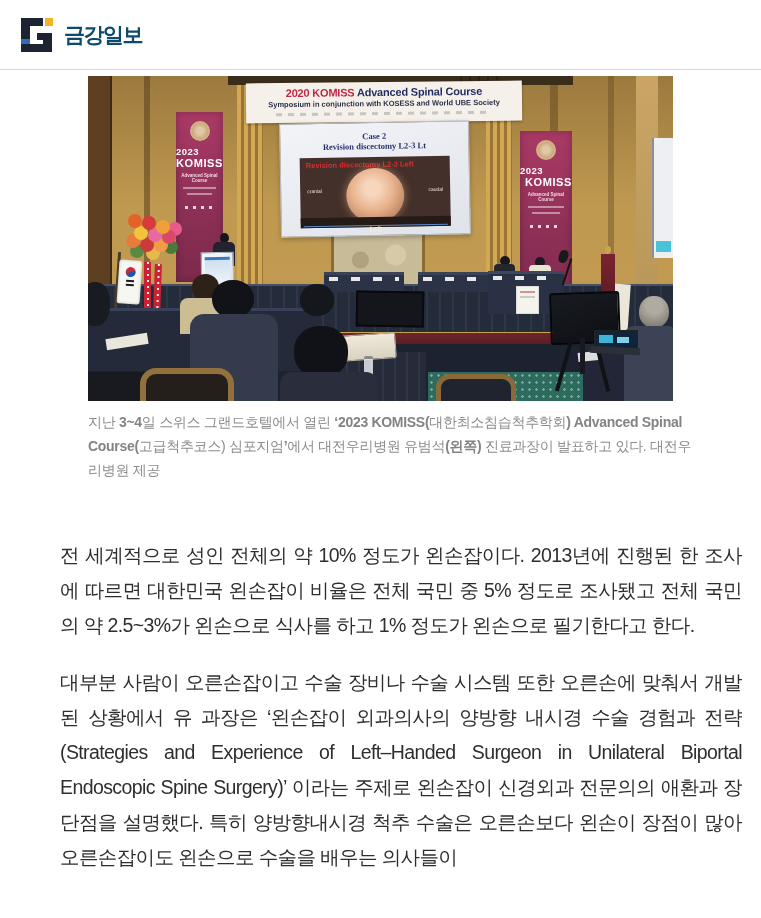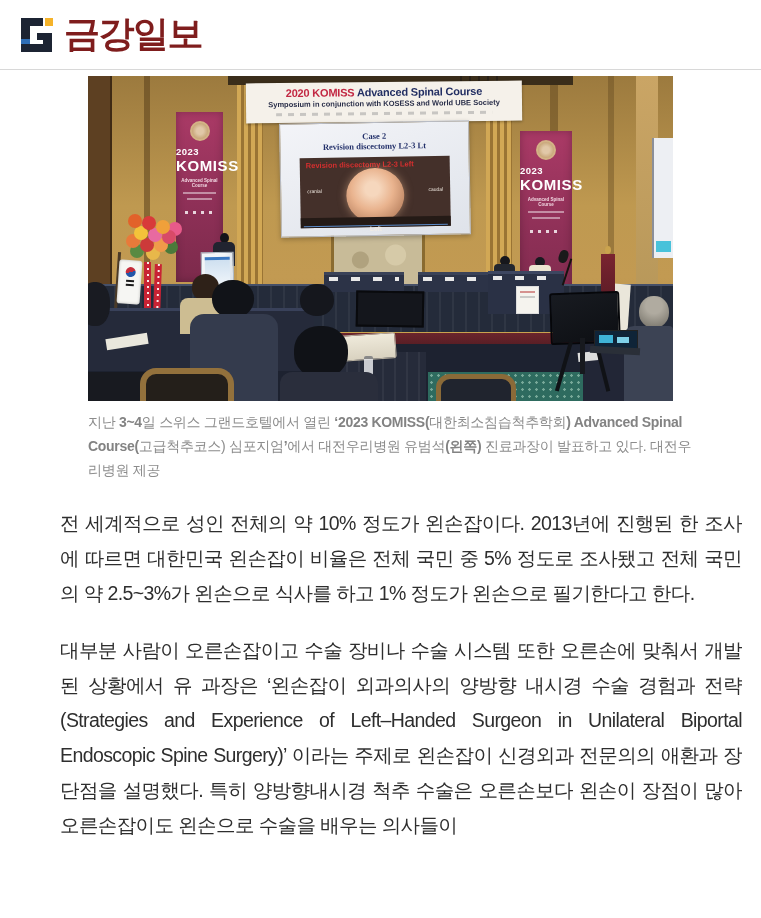--- a/index.html
+++ b/index.html
@@ -1,26 +1,26 @@
 <!DOCTYPE html>
 <html><head>
 <meta charset="utf-8">
 <style>
   html,body{margin:0;padding:0;background:#fff;}
   body{width:761px;height:918px;overflow:hidden;position:relative;font-family:"Liberation Sans",sans-serif;}
 
   
   .site-header{display:flex;align-items:center;height:70px;padding-left:15px;box-sizing:border-box;border-bottom:1px solid #d8d8d8;background:#fff;}
   .logo{display:flex;align-items:center;gap:5px;cursor:pointer;}
-  .logo-text{font-size:36px;font-weight:800;color:#7f1d1d;letter-spacing:-1.5px;}
+  .logo-text{font-size:21px;font-weight:800;color:#0c4a6e;letter-spacing:-1.5px;}
   .headline{flex:1;text-align:center;margin:0;padding:0 14px 0 8px;font-size:17.5px;font-weight:700;color:#191919;letter-spacing:-0.7px;}
 
   
   .body-text{margin:14px 19px 0 60px;font-size:19.5px;line-height:35px;color:#2e2e2e;letter-spacing:-0.6px;text-align:justify;}
-  .p2{margin-top:24px;}
+  .p2{margin-top:56px;}
   .p3{margin-top:22px;}
 
   .photo-figure{margin:6px 0 0 88px;width:660px;}
   .caption{margin-top:9px;width:615px;font-size:14px;line-height:24px;color:#8c8c8c;letter-spacing:-0.3px;}
   .cb{font-weight:700;color:#838383;}
 
   
   .photo{position:relative;width:585px;height:325px;overflow:hidden;
     background:linear-gradient(180deg,#9c7a3e 0%,#bf9950 40%,#c29a52 62%,#a8833f 100%);}
   .ab{position:absolute;}
@@ -43,21 +43,21 @@
   .tb1{font-size:11px;font-weight:800;margin-top:4px;letter-spacing:-0.2px;}
   .tb-red{color:#c22843;} .tb-navy{color:#232f63;}
   .tb2{font-size:7.5px;font-weight:700;color:#2a2f4a;margin-top:1px;}
   .tb3{height:3px;width:78%;margin:4px auto 0;background:repeating-linear-gradient(90deg,#9a9a9a 0 6px,transparent 6px 12px);opacity:.5;}
 
   .side-banner{background:linear-gradient(180deg,#aa3a66 0%,#8e3057 55%,#7c2a4b 100%);box-shadow:inset 0 0 8px rgba(0,0,0,.25);}
   .banner-left{left:88px;top:36px;width:47px;height:170px;}
   .banner-right{left:432px;top:55px;width:52px;height:186px;}
   .seal{width:16px;height:16px;border-radius:50%;border:2px solid #d9c08a;margin:9px auto 5px;background:radial-gradient(#e8d8b0 30%,#b89858);opacity:.9;}
   .by{font-size:9.5px;font-weight:800;color:#fff;text-align:left;letter-spacing:.5px;}
-  .bn{font-size:15px;font-weight:800;color:#fff;text-align:right;letter-spacing:.6px;}
+  .bn{font-size:11px;font-weight:800;color:#fff;text-align:right;letter-spacing:.6px;}
   .bs{font-size:4.5px;font-weight:700;color:#f2d7e2;text-align:center;margin-top:4px;}
   .bl1,.bl2{height:2px;margin:4px auto 0;background:rgba(255,255,255,.45);}
   .bl1{width:70%;} .bl2{width:55%;}
   .bd{width:62%;margin:11px auto 0;height:3px;background:repeating-linear-gradient(90deg,rgba(255,255,255,.8) 0 3px,transparent 3px 8px);}
 
   .screen2{left:564px;top:62px;width:21px;height:120px;background:#edeff3;border-left:2px solid #8b8f99;}
   .s2c{position:absolute;bottom:6px;left:2px;width:15px;height:11px;background:#49c2da;}
 
   .main-screen{left:192px;top:46px;width:188px;height:112px;background:linear-gradient(160deg,#f3f4f8,#dfe3ea);
     border:1px solid #b8bcc6;transform:rotate(-1deg);box-shadow:0 2px 5px rgba(0,0,0,.25);}

